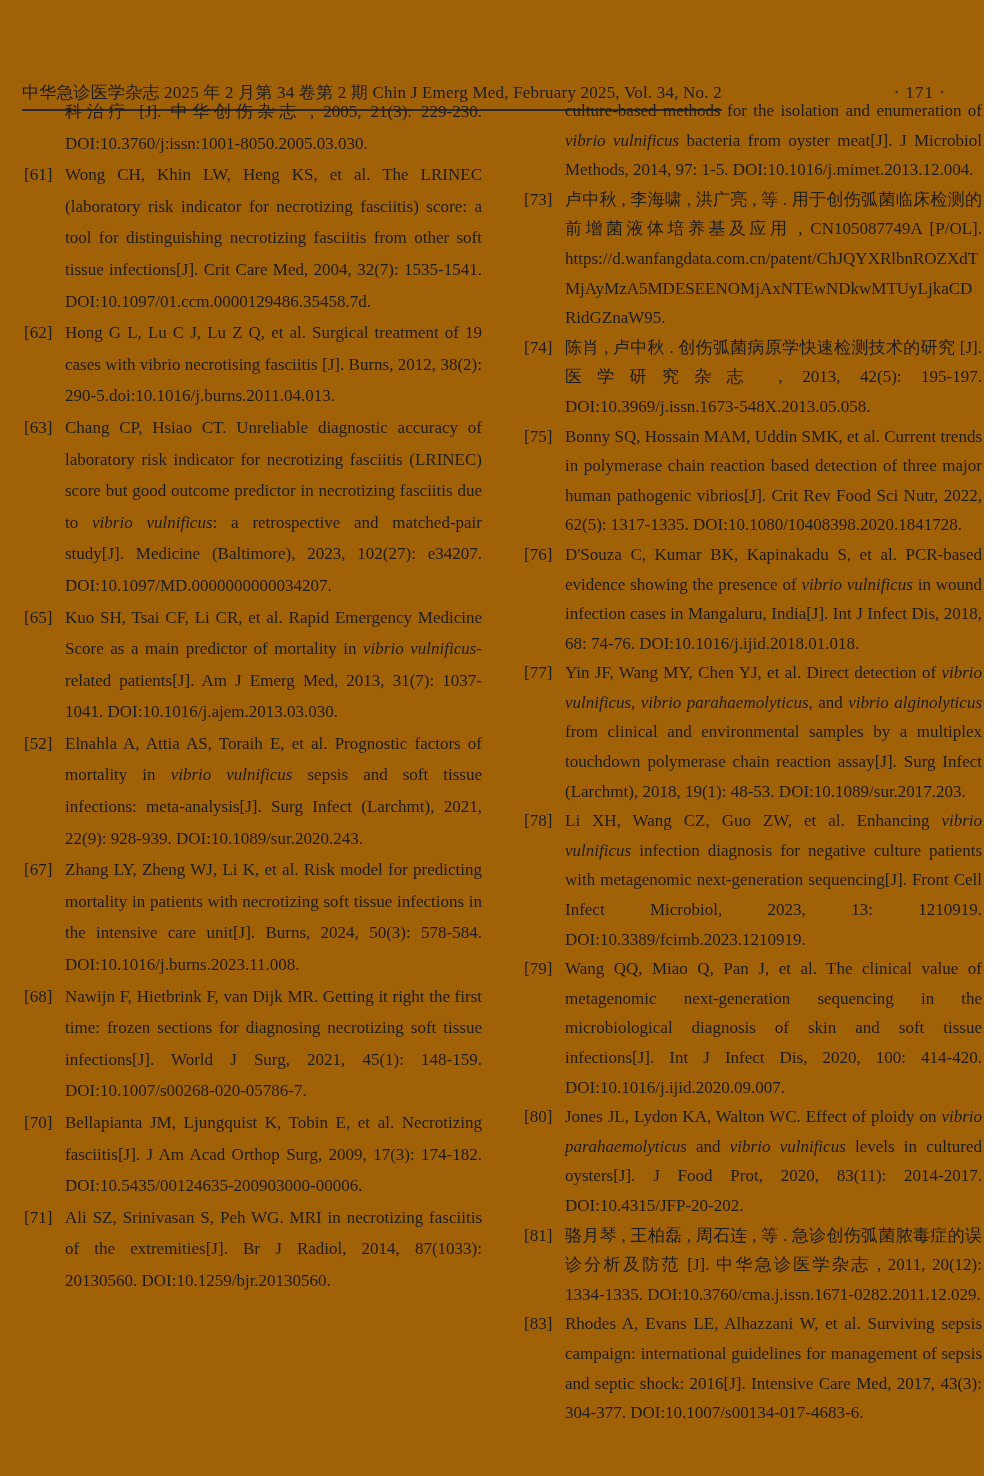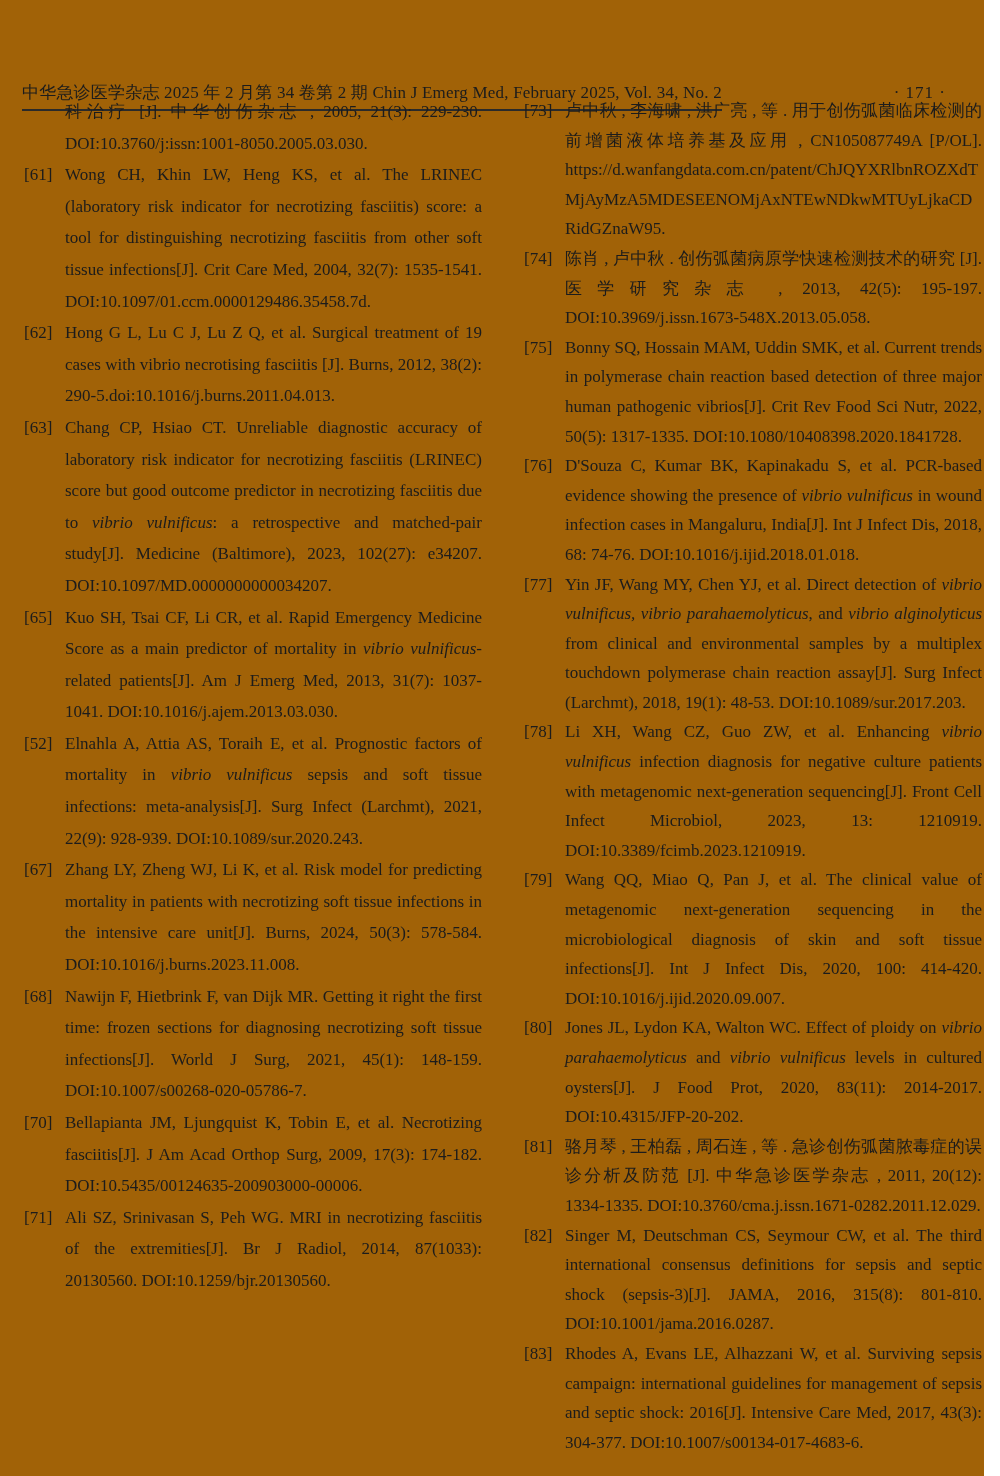--- a/index.html
+++ b/index.html
@@ -87,27 +87,27 @@
         <div class="ref"><span class="ref-label">[62]</span><span class="ref-text"><span>Hong G L, Lu C J, Lu Z Q, et al. Surgical treatment of 19 cases with vibrio necrotising fasciitis [J]. Burns, 2012, 38(2): 290-5.doi:10.1016/j.burns.2011.04.013.</span></span></div>
         <div class="ref"><span class="ref-label">[63]</span><span class="ref-text"><span>Chang CP, Hsiao CT. Unreliable diagnostic accuracy of laboratory risk indicator for necrotizing fasciitis (LRINEC) score but good outcome predictor in necrotizing fasciitis due to </span><em>vibrio vulnificus</em><span>: a retrospective and matched-pair study[J]. Medicine (Baltimore), 2023, 102(27): e34207. DOI:10.1097/MD.0000000000034207.</span></span></div>
         <div class="ref"><span class="ref-label">[65]</span><span class="ref-text"><span>Kuo SH, Tsai CF, Li CR, et al. Rapid Emergency Medicine Score as a main predictor of mortality in </span><em>vibrio vulnificus</em><span>-related patients[J]. Am J Emerg Med, 2013, 31(7): 1037-1041. DOI:10.1016/j.ajem.2013.03.030.</span></span></div>
         <div class="ref"><span class="ref-label">[52]</span><span class="ref-text"><span>Elnahla A, Attia AS, Toraih E, et al. Prognostic factors of mortality in </span><em>vibrio vulnificus</em><span> sepsis and soft tissue infections: meta-analysis[J]. Surg Infect (Larchmt), 2021, 22(9): 928-939. DOI:10.1089/sur.2020.243.</span></span></div>
         <div class="ref"><span class="ref-label">[67]</span><span class="ref-text"><span>Zhang LY, Zheng WJ, Li K, et al. Risk model for predicting mortality in patients with necrotizing soft tissue infections in the intensive care unit[J]. Burns, 2024, 50(3): 578-584. DOI:10.1016/j.burns.2023.11.008.</span></span></div>
         <div class="ref"><span class="ref-label">[68]</span><span class="ref-text"><span>Nawijn F, Hietbrink F, van Dijk MR. Getting it right the first time: frozen sections for diagnosing necrotizing soft tissue infections[J]. World J Surg, 2021, 45(1): 148-159. DOI:10.1007/s00268-020-05786-7.</span></span></div>
         <div class="ref"><span class="ref-label">[70]</span><span class="ref-text"><span>Bellapianta JM, Ljungquist K, Tobin E, et al. Necrotizing fasciitis[J]. J Am Acad Orthop Surg, 2009, 17(3): 174-182. DOI:10.5435/00124635-200903000-00006.</span></span></div>
         <div class="ref"><span class="ref-label">[71]</span><span class="ref-text"><span>Ali SZ, Srinivasan S, Peh WG. MRI in necrotizing fasciitis of the extremities[J]. Br J Radiol, 2014, 87(1033): 20130560. DOI:10.1259/bjr.20130560.</span></span></div>
       </div>
     <div class="col col-right" id="col-right">
+        <div class="ref"><span class="ref-label"></span><span class="ref-text"><span>culture-based methods for the isolation and enumeration of </span><em>vibrio vulnificus</em><span> bacteria from oyster meat[J]. J Microbiol Methods, 2014, 97: 1-5. DOI:10.1016/j.mimet.2013.12.004.</span></span></div>
         <div class="ref"><span class="ref-label">[73]</span><span class="ref-text"><span>卢中秋 , 李海啸 , 洪广亮 , 等 . 用于创伤弧菌临床检测的前增菌液体培养基及应用 , CN105087749A [P/OL]. https://d.wanfangdata.com.cn/patent/ChJQYXRlbnROZXdTMjAyMzA5MDESEENOMjAxNTEwNDkwMTUyLjkaCDRidGZnaW95.</span></span></div>
         <div class="ref"><span class="ref-label">[74]</span><span class="ref-text"><span>陈肖 , 卢中秋 . 创伤弧菌病原学快速检测技术的研究 [J]. 医学研究杂志 , 2013, 42(5): 195-197. DOI:10.3969/j.issn.1673-548X.2013.05.058.</span></span></div>
-        <div class="ref"><span class="ref-label">[75]</span><span class="ref-text"><span>Bonny SQ, Hossain MAM, Uddin SMK, et al. Current trends in polymerase chain reaction based detection of three major human pathogenic vibrios[J]. Crit Rev Food Sci Nutr, 2022, 50(5): 1317-1335. DOI:10.1080/10408398.2020.1841728.</span></span></div>
+        <div class="ref"><span class="ref-label">[75]</span><span class="ref-text"><span>Bonny SQ, Hossain MAM, Uddin SMK, et al. Current trends in polymerase chain reaction based detection of three major human pathogenic vibrios[J]. Crit Rev Food Sci Nutr, 2022, 62(5): 1317-1335. DOI:10.1080/10408398.2020.1841728.</span></span></div>
         <div class="ref"><span class="ref-label">[76]</span><span class="ref-text"><span>D'Souza C, Kumar BK, Kapinakadu S, et al. PCR-based evidence showing the presence of </span><em>vibrio vulnificus</em><span> in wound infection cases in Mangaluru, India[J]. Int J Infect Dis, 2018, 68: 74-76. DOI:10.1016/j.ijid.2018.01.018.</span></span></div>
         <div class="ref"><span class="ref-label">[77]</span><span class="ref-text"><span>Yin JF, Wang MY, Chen YJ, et al. Direct detection of </span><em>vibrio vulnificus, vibrio parahaemolyticus</em><span>, and </span><em>vibrio alginolyticus</em><span> from clinical and environmental samples by a multiplex touchdown polymerase chain reaction assay[J]. Surg Infect (Larchmt), 2018, 19(1): 48-53. DOI:10.1089/sur.2017.203.</span></span></div>
         <div class="ref"><span class="ref-label">[78]</span><span class="ref-text"><span>Li XH, Wang CZ, Guo ZW, et al. Enhancing </span><em>vibrio vulnificus</em><span> infection diagnosis for negative culture patients with metagenomic next-generation sequencing[J]. Front Cell Infect Microbiol, 2023, 13: 1210919. DOI:10.3389/fcimb.2023.1210919.</span></span></div>
         <div class="ref"><span class="ref-label">[79]</span><span class="ref-text"><span>Wang QQ, Miao Q, Pan J, et al. The clinical value of metagenomic next-generation sequencing in the microbiological diagnosis of skin and soft tissue infections[J]. Int J Infect Dis, 2020, 100: 414-420. DOI:10.1016/j.ijid.2020.09.007.</span></span></div>
         <div class="ref"><span class="ref-label">[80]</span><span class="ref-text"><span>Jones JL, Lydon KA, Walton WC. Effect of ploidy on </span><em>vibrio parahaemolyticus</em><span> and </span><em>vibrio vulnificus</em><span> levels in cultured oysters[J]. J Food Prot, 2020, 83(11): 2014-2017. DOI:10.4315/JFP-20-202.</span></span></div>
         <div class="ref"><span class="ref-label">[81]</span><span class="ref-text"><span>骆月琴 , 王柏磊 , 周石连 , 等 . 急诊创伤弧菌脓毒症的误诊分析及防范 [J]. 中华急诊医学杂志 , 2011, 20(12): 1334-1335. DOI:10.3760/cma.j.issn.1671-0282.2011.12.029.</span></span></div>
-        <div class="ref"><span class="ref-label">[82]</span><span class="ref-text"><span>Singer M, Deutschman CS, Seymour CW, et al. The third international consensus definitions for sepsis and septic shock (sepsis-3)[J]. JAMA, 2016, 315(8): 801-810. DOI:10.1001/jama.2016.0287.</span></span></div>
         <div class="ref"><span class="ref-label">[83]</span><span class="ref-text"><span>Rhodes A, Evans LE, Alhazzani W, et al. Surviving sepsis campaign: international guidelines for management of sepsis and septic shock: 2016[J]. Intensive Care Med, 2017, 43(3): 304-377. DOI:10.1007/s00134-017-4683-6.</span></span></div>
       </div>
   </div>
 
 </div>
 
 </body></html>

